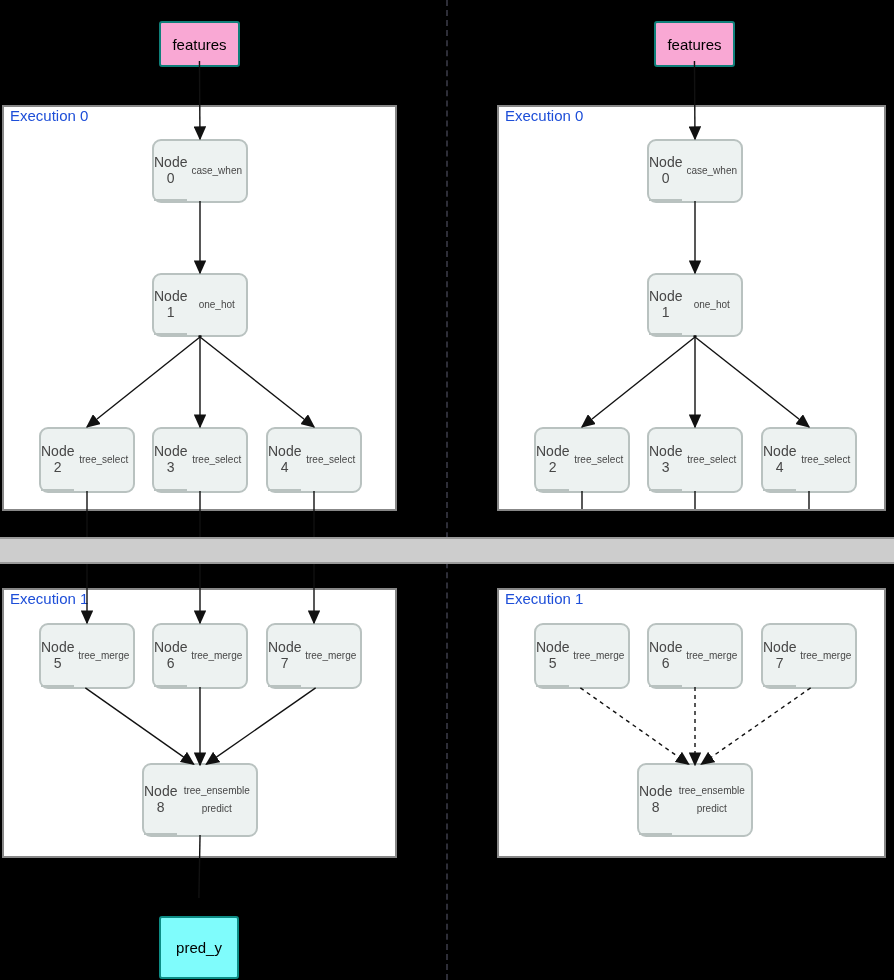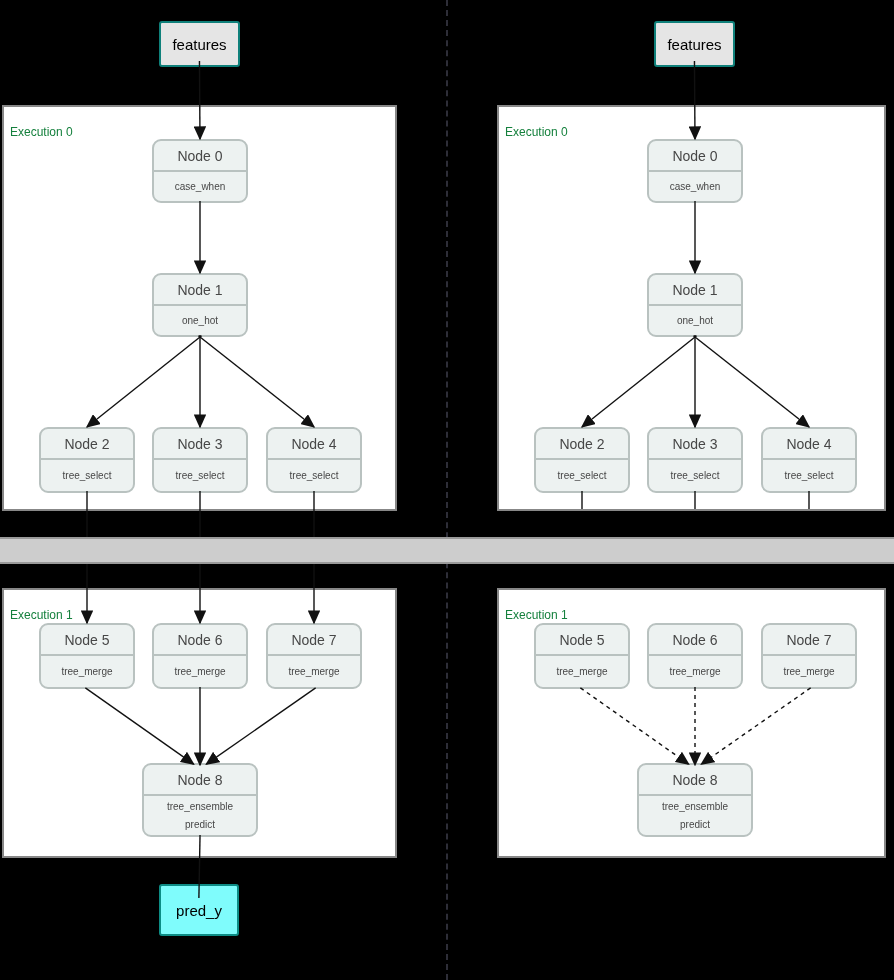--- a/index.html
+++ b/index.html
@@ -6,30 +6,30 @@
   #stage{
     position:relative;width:894px;height:980px;background:#000;overflow:hidden;
     font-family:"Liberation Sans", sans-serif;
   }
   
   #separator{position:absolute;left:446px;top:0;height:980px;width:0;
     border-left:2px dashed #2e2e38;z-index:0;}
   
   .panel{position:absolute;background:#ffffff;border:2px solid #878787;
     box-sizing:border-box;z-index:1;}
-  .panel-label{position:absolute;left:6px;top:18px;font-size:12px;color:#15803d;}
+  .panel-label{position:absolute;left:6px;top:0;font-size:15px;color:#1d4ed8;}
   
   .io{position:absolute;display:flex;align-items:center;justify-content:center;
     box-sizing:border-box;border:2px solid #0f807a;border-radius:3px;
     font-size:15px;color:#000;z-index:2;}
-  .io.features{background:#e5e5e5;}
+  .io.features{background:#f9a8d4;}
   .io.predy{background:#7ffcfc;border-color:#0d8c85;}
   
   .node{position:absolute;background:#edf2f1;border:2px solid #b9c2c0;
-    border-radius:9px;box-sizing:border-box;display:flex;flex-direction:column;
+    border-radius:9px;box-sizing:border-box;display:flex;flex-direction:row;
     color:#474747;text-align:center;z-index:2;}
   .node-title{flex:0 0 29px;display:flex;align-items:center;justify-content:center;
     border-bottom:2px solid #b9c2c0;font-size:14px;}
   .node-op{flex:1 1 auto;display:flex;align-items:center;justify-content:center;
     font-size:10px;white-space:pre-line;line-height:18px;}
   
   #edges{position:absolute;left:0;top:0;z-index:3;pointer-events:none;}
   
   #bar{position:absolute;left:0;top:537px;width:894px;height:27px;
     background:#cdcdcd;border-top:2px solid #9a9a9a;border-bottom:2px solid #9a9a9a;
@@ -54,21 +54,21 @@
   <section class="panel" style="left:497px;top:588px;width:389px;height:270px">
     <span class="panel-label">Execution 1</span>
   </section>
 
   <div class="io features" style="left:159px;top:21px;width:81px;height:46px">
     <span>features</span>
   </div>
   <div class="io features" style="left:654px;top:21px;width:81px;height:46px">
     <span>features</span>
   </div>
-  <div class="io predy" style="left:159px;top:884px;width:80px;height:52px">
+  <div class="io predy" style="left:159px;top:916px;width:80px;height:63px">
     <span>pred_y</span>
   </div>
 
   <div class="node" style="left:152px;top:139px;width:96px;height:64px">
     <div class="node-title">Node 0</div>
     <div class="node-op">case_when</div>
   </div>
   <div class="node" style="left:152px;top:273px;width:96px;height:64px">
     <div class="node-title">Node 1</div>
     <div class="node-op">one_hot</div>

